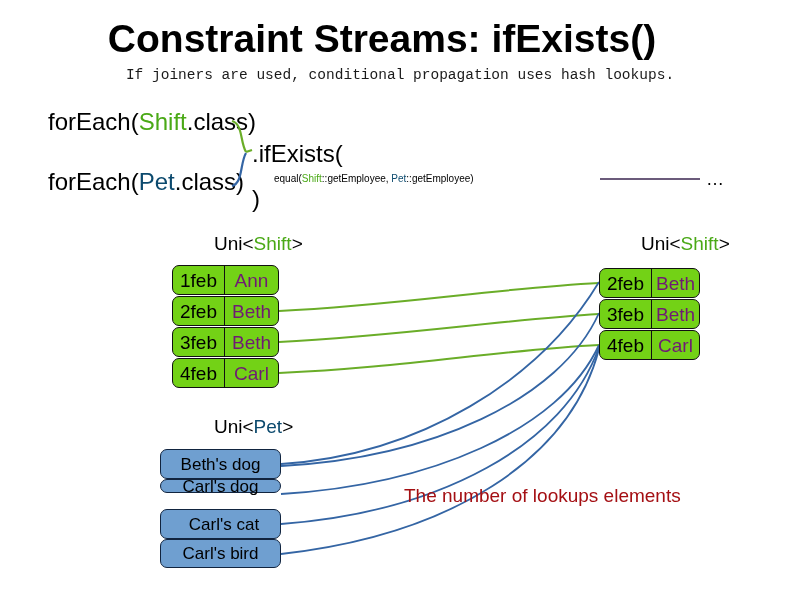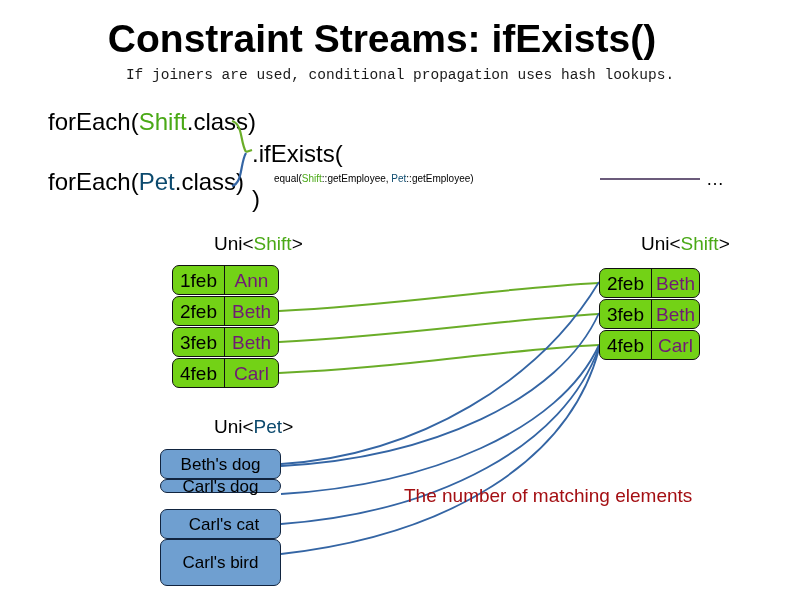--- a/index.html
+++ b/index.html
@@ -230,21 +230,21 @@
 
   <div class="box blue" style="left:160px; top:449px; width:121px; height:30px;">
     <div class="cell cell-pet">Beth's dog</div>
   </div>
   <div class="box blue" style="left:160px; top:479px; width:121px; height:14px;">
     <div class="cell cell-pet">Carl's dog</div>
   </div>
   <div class="box blue" style="left:160px; top:509px; width:121px; height:30px;padding-left:7px;">
     <div class="cell cell-pet">Carl's cat</div>
   </div>
-  <div class="box blue" style="left:160px; top:539px; width:121px; height:47px;">
+  <div class="box blue" style="left:160px; top:539px; width:121px; height:29px;">
     <div class="cell cell-pet">Carl's bird</div>
   </div>
 
   <div class="annotation">
-    <div>The number of matching elements</div>
+    <div>The number of lookups elements</div>
   </div>
 
 </div>
 
 </body></html>

